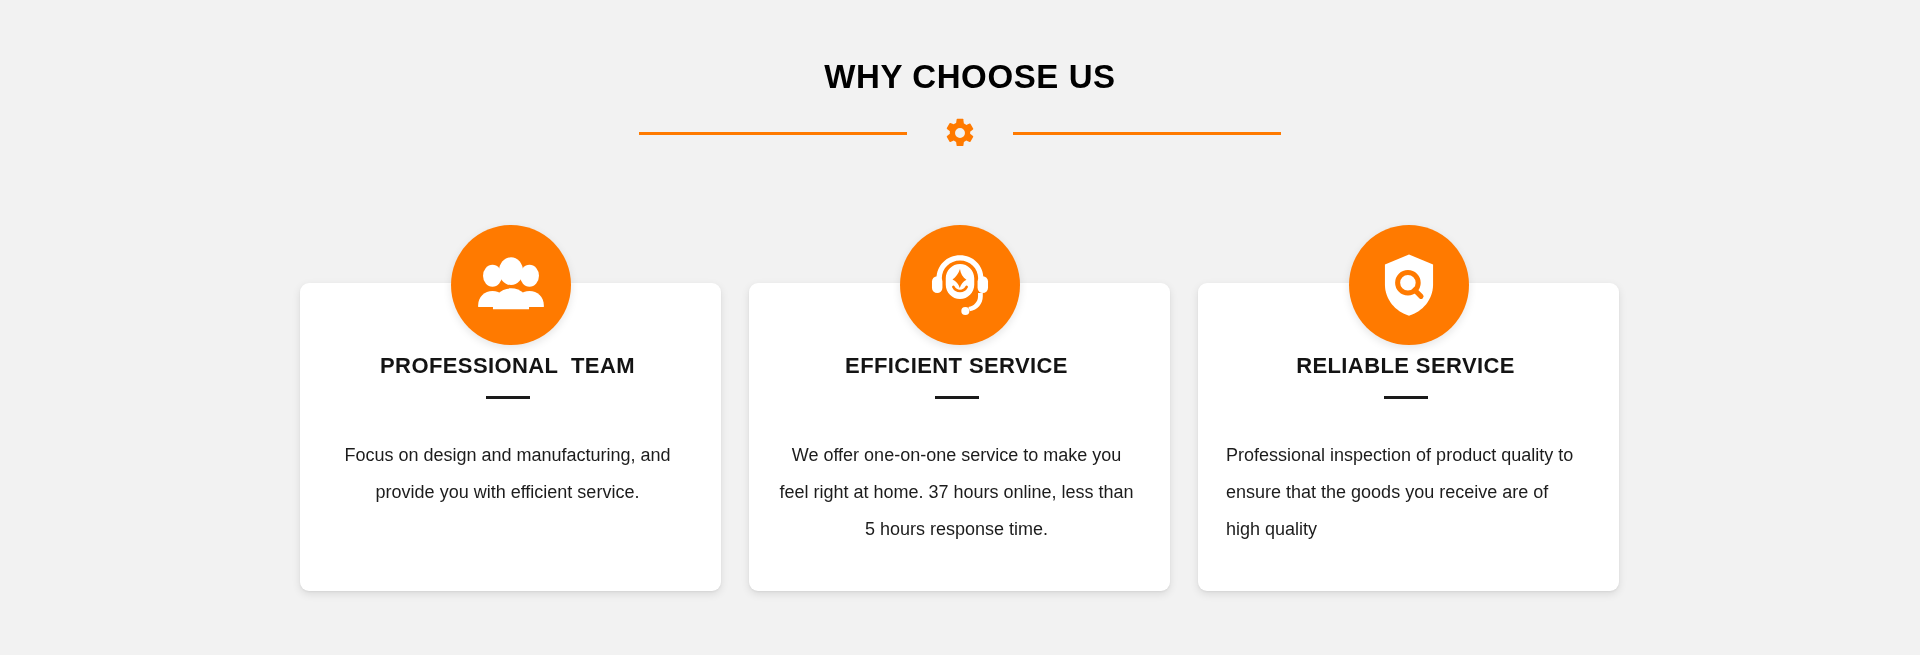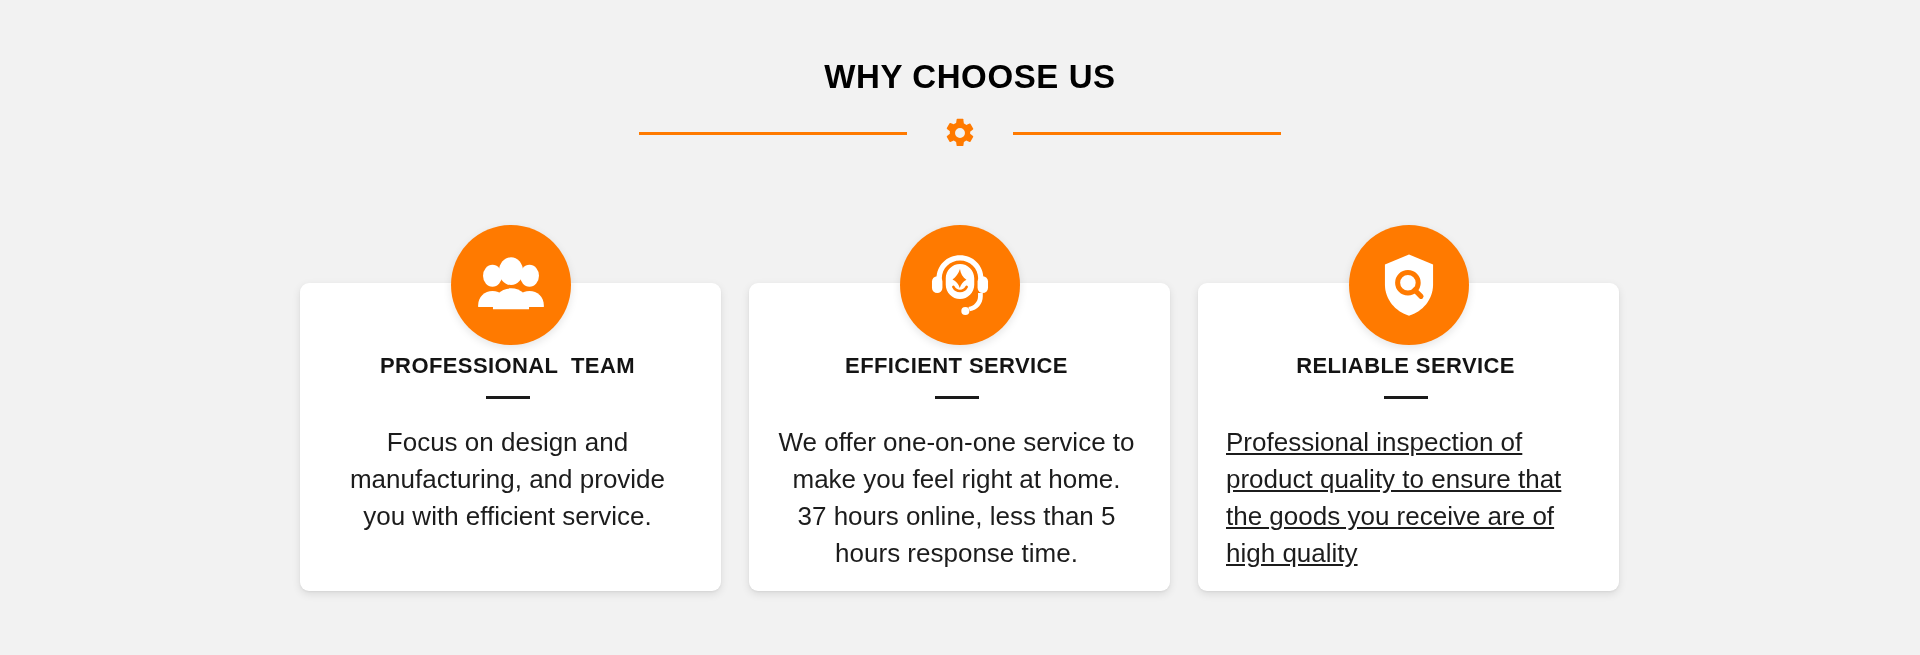--- a/index.html
+++ b/index.html
@@ -110,28 +110,28 @@
   }
 
   .card-rule {
     width: 44px;
     height: 3px;
     background: #1a1a1a;
     margin: 17px auto 0 auto;
   }
 
   .card-body {
-    margin-top: 25px;
-    font-size: 26px;
+    margin-top: 38px;
+    font-size: 18px;
     line-height: 37px;
     color: #1c1c1c;
   }
 
   .card-body.align-center { text-align: center; }
-  .card-body.align-left   { text-align: left; text-decoration: underline; }
+  .card-body.align-left   { text-align: left; }
 </style>
 </head>
 <body>
 
 <div class="section">
 
   <div class="section-header">
     <div class="section-title">WHY CHOOSE US</div>
 
     <div class="title-divider">

